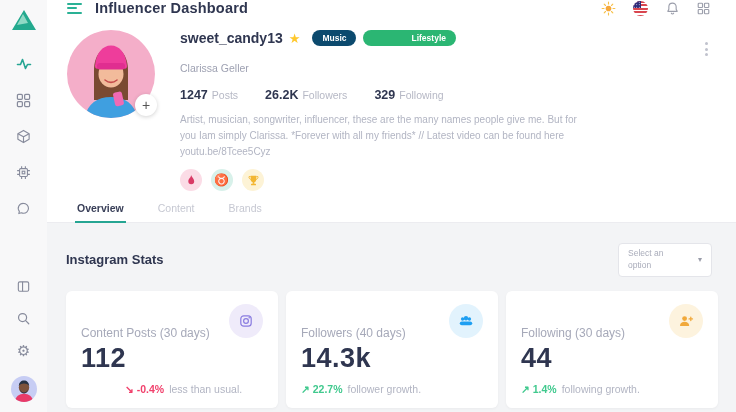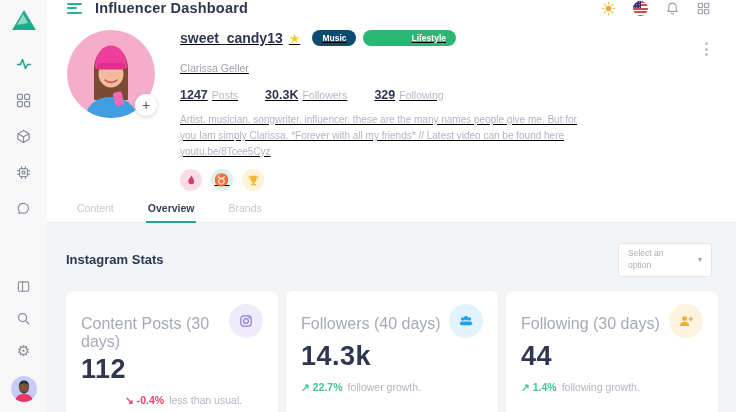--- a/index.html
+++ b/index.html
@@ -30,21 +30,21 @@
   .flag .canton { position:absolute; left:0; top:0; width:8px; height:7px; background:#2e2a7a;
           background-image:radial-gradient(#fff .5px, transparent .6px); background-size:2.5px 2.5px; }
 
   
   .profile { display:flex; padding:14px 18px 2px 20px; background:#fff; position:relative; }
   .avatar-wrap { position:relative; width:88px; height:88px; flex-shrink:0; }
   .avatar { width:88px; height:88px; border-radius:50%; overflow:hidden; display:block; }
   .avatar-plus { position:absolute; right:-2px; bottom:2px; width:22px; height:22px; background:#fff; border-radius:50%;
                  box-shadow:0 1px 4px rgba(0,0,0,.18); display:flex; align-items:center; justify-content:center;
                  font-size:14px; color:#555; cursor:pointer; }
-  .profile-info { margin-left:25px; flex:1; min-width:0;text-decoration:underline; }
+  .profile-info { margin-left:25px; flex:1; min-width:0; }
   .name-row { display:flex; align-items:center; }
   .username { font-size:14px; font-weight:700; color:#2f3650; }
   .star { color:#ffc82c; font-size:13px; margin-left:6px; }
   .badge { font-size:8.5px; color:#fff; padding:3px 10px; border-radius:9px; font-weight:700; }
   .badge.music { background:#0c4a6e; margin-left:12px; }
   .badge.lifestyle { background:#2bb673; margin-left:7px;padding-left:48px; }
   .real-name { font-size:10.5px; color:#9ea1b2; margin-top:16px; }
   .stats-row { display:flex; gap:27px; margin-top:11px; align-items:baseline; }
   .stat-val { font-size:12.5px; font-weight:700; color:#2f3650; }
   .stat-lbl { font-size:10.5px; color:#b6b8c5; margin-left:4px; }
@@ -67,21 +67,21 @@
   .content-head { display:flex; justify-content:space-between; align-items:center; }
   .section-title { font-size:13px; font-weight:700; color:#2f3650; }
   .select { width:94px; background:#fff; border:1px solid #e4e5ea; border-radius:4px; padding:4px 9px;
             display:flex; align-items:center; justify-content:space-between; cursor:pointer; margin-right:6px;gap:10px; }
   .select-text { font-size:8.5px; color:#a9acba; line-height:1.4; width:46px; }
   .caret { color:#9a9daa; font-size:8px; }
 
   .cards { display:grid; grid-template-columns:repeat(3,1fr); gap:12px 8px; margin-top:14px; }
   .card { background:#fff; border-radius:6px; padding:13px 15px; min-height:98px; box-shadow:0 1px 3px rgba(0,0,0,.04); }
   .card-top { display:flex; justify-content:space-between; align-items:flex-start; }
-  .card-label { font-size:16px; color:#a6a9b9; margin-top:11px; }
+  .card-label { font-size:12px; color:#a6a9b9; margin-top:22px; }
   .icon-circle { width:34px; height:34px; border-radius:50%; display:flex; align-items:center; justify-content:center; flex-shrink:0; }
   .ic-purple { background:#efebfa; } .ic-blue { background:#e2f3fd; } .ic-gold { background:#fdf3de; }
   .card-value { font-size:27px; font-weight:700; color:#2f3650; margin-top:3px; letter-spacing:.5px; }
   .card-change { font-size:10.5px; margin-top:9px; color:#b2b5c3; }
   .chg { font-weight:700; margin-right:5px; }
   .chg.down { color:#f1416c;margin-left:44px; } .chg.up { color:#40c98e; }
 </style>
 </head>
 <body>
 
@@ -213,21 +213,21 @@
     <div class="profile-info">
       <div class="name-row">
         <span class="username">sweet_candy13</span>
         <span class="star">★</span>
         <span class="badge music">Music</span>
         <span class="badge lifestyle">Lifestyle</span>
       </div>
       <div class="real-name">Clarissa Geller</div>
       <div class="stats-row">
         <span><span class="stat-val">1247</span><span class="stat-lbl">Posts</span></span>
-        <span><span class="stat-val">30.3K</span><span class="stat-lbl">Followers</span></span>
+        <span><span class="stat-val">26.2K</span><span class="stat-lbl">Followers</span></span>
         <span><span class="stat-val">329</span><span class="stat-lbl">Following</span></span>
       </div>
       <p class="bio">Artist, musician, songwriter, influencer, these are the many names people give me. But for you Iam simply Clarissa. *Forever with all my friends* // Latest video can be found here youtu.be/8Tcee5Cyz</p>
       <div class="interests">
         <span class="interest flame-bg">
           <svg width="12" height="12" viewBox="0 0 12 12">
               <path d="M6 .9C6.2 3.4 3.3 4.6 3.3 7.2a2.95 2.95 0 0 0 5.9 0C9.2 4.9 7.2 3.6 6 .9z" fill="#d93a66"></path>
             </svg>
         </span>
         <span class="interest taurus-bg">♉</span>
@@ -243,22 +243,22 @@
     </div>
 
     <div class="kebab">
         <span></span>
         <span></span>
         <span></span>
       </div>
   </section>
 
   <nav class="tabs">
+    <span class="tab active">Overview</span>
     <span class="tab">Content</span>
-    <span class="tab active">Overview</span>
     <span class="tab">Brands</span>
   </nav>
 
   <section class="content">
     <div class="content-head">
       <h2 class="section-title">Instagram Stats</h2>
       <div class="select">
         <span class="select-text">Select an option</span>
         <span class="caret">▾</span>
       </div>

